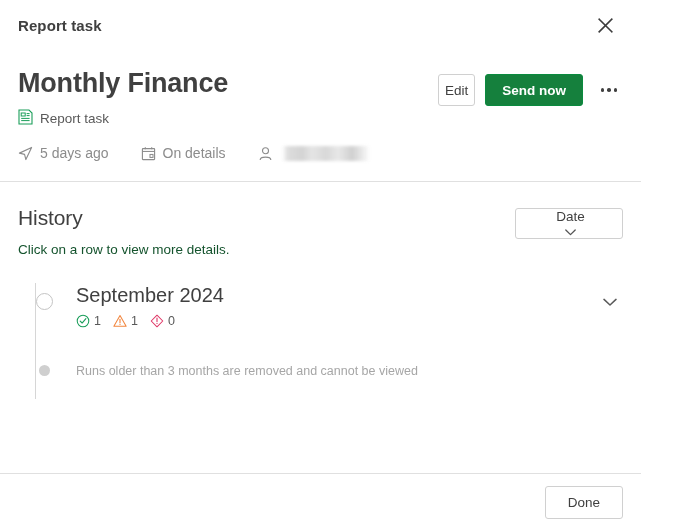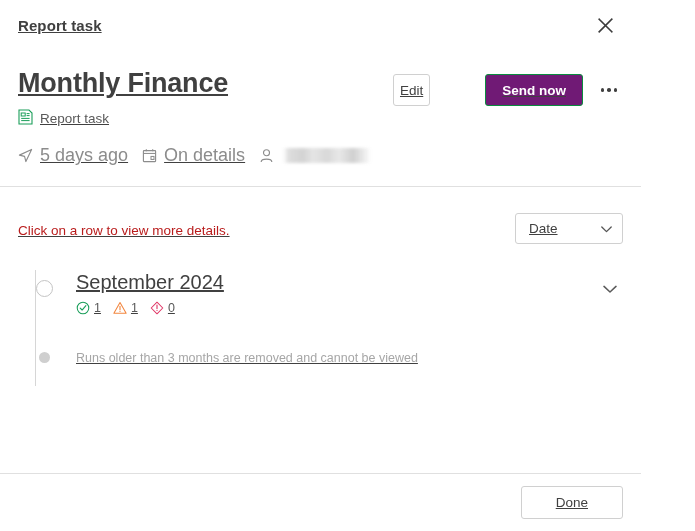--- a/index.html
+++ b/index.html
@@ -11,21 +11,20 @@
     color: #404040;
     overflow: hidden;
   }
   .panel {
     position: relative;
     width: 641px;
     height: 531px;
     background: #ffffff;
     display: flex;
     flex-direction: column;
-    text-decoration: underline;
   }
 
   
   .topbar {
     height: 50px;
     flex: 0 0 50px;
     display: flex;
     align-items: center;
     padding: 0 16px 0 18px;
   }
@@ -65,23 +64,23 @@
     display: flex;
     align-items: center;
     gap: 7px;
     margin-top: 11px;
     font-size: 13.5px;
     color: #595959;
   }
   .meta-row {
     display: flex;
     align-items: center;
-    gap: 14px;
+    gap: 32px;
     margin-top: 17px;
-    font-size: 18px;
+    font-size: 14px;
     color: #8c8c8c;
   }
   .meta-item {
     display: flex;
     align-items: center;
     gap: 7px;
   }
   .meta-item svg { display: block; flex: 0 0 auto; }
 
   
@@ -120,26 +119,25 @@
     justify-content: center;
     white-space: nowrap;
   }
   .btn-outline {
     background: #ffffff;
     border: 1px solid #d0d0d0;
     color: #404040;
     padding: 0 6px;
   }
   .btn-primary {
-    background: #701a75;
+    background: #15803d;
     border: 1px solid #0a8b3f;
     color: #ffffff;
     font-weight: bold;
     padding: 0 16px;
-    margin-left: 45px;
   }
   .kebab {
     width: 28px; height: 28px;
     display: flex; align-items: center; justify-content: center;
     gap: 3px;
     cursor: pointer;
     margin-left: 2px;
   }
   .kebab i {
     width: 3.5px; height: 3.5px;
@@ -167,40 +165,41 @@
   }
   h2.history-title {
     font-size: 21px;
     font-weight: normal;
     color: #404040;
     letter-spacing: -0.1px;
   }
   .history-sub {
     margin-top: 12px;
     font-size: 13.5px;
-    color: #b91c1c;
+    color: #14532d;
   }
   .filters {
     display: flex;
     gap: 14px;
     padding-top: 2px;
   }
   .select {
     width: 108px;
     height: 31px;
     border: 1px solid #d0d0d0;
     border-radius: 3px;
     background: #ffffff;
     display: flex;
     align-items: center;
     justify-content: space-between;
     padding: 0 10px 0 13px;
     font-size: 13.5px;
     color: #404040;
     cursor: pointer;
+    flex-direction: column;
   }
 
   
   .timeline {
     position: relative;
     margin-top: 26px;
     padding-left: 18px;
   }
   .timeline-line {
     position: absolute;
@@ -272,21 +271,21 @@
   
   .footer {
     flex: 0 0 58px;
     height: 58px;
     border-top: 1px solid #e0e0e0;
     display: flex;
     align-items: center;
     justify-content: flex-end;
     padding: 0 18px;
   }
-  .footer .btn-outline { padding: 0 34px; height: 33px; }
+  .footer .btn-outline { padding: 0 22px; height: 33px; }
 </style>
 </head>
 <body>
 
 <div class="panel">
 
   <div class="topbar">
     <span class="topbar-title">Report task</span>
     <div class="spacer"></div>
     <div class="close-btn">
@@ -365,20 +364,21 @@
       </div>
     </div>
   </div>
 
   <div class="divider"></div>
 
   <div class="history">
 
     <div class="history-head">
       <div style="flex:1 1 auto;">
+        <h2 class="history-title">History</h2>
         <div class="history-sub">Click on a row to view more details.</div>
       </div>
 
       <div class="filters">
         <div class="select">
           <span>Date</span>
           <span>
             <svg width="11" height="7" viewBox="0 0 11 7">
               <path d="M0.8 1 L5.5 5.6 L10.2 1" fill="none" stroke="#555555" stroke-width="1.3" stroke-linecap="round" stroke-linejoin="round"></path>
             </svg>

